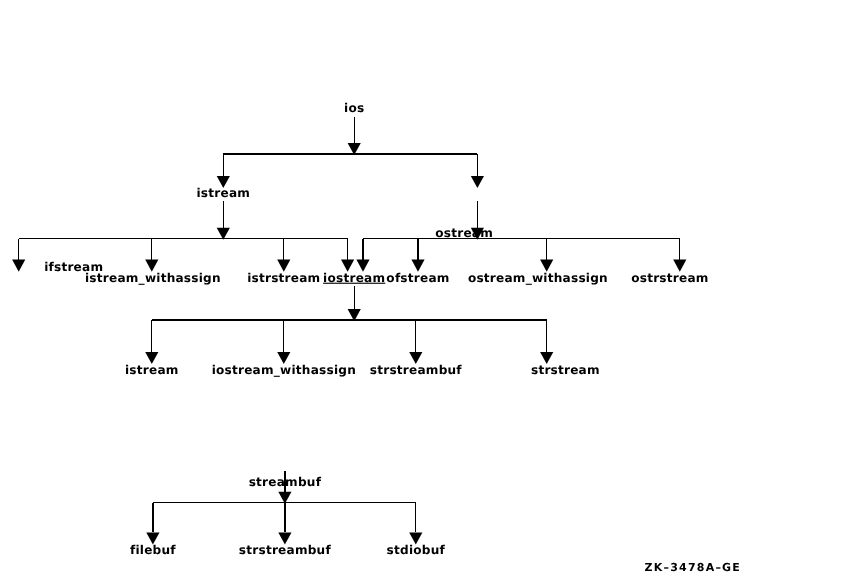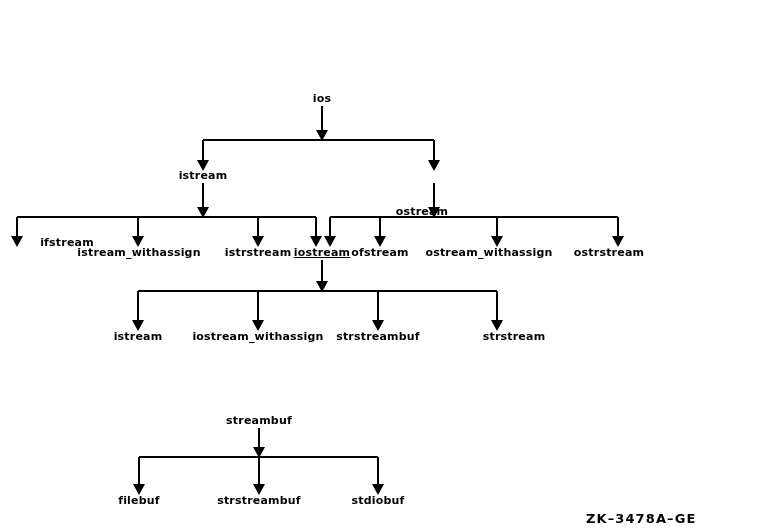--- a/index.html
+++ b/index.html
@@ -24,21 +24,21 @@
     font-weight: bold;
     color: #000000;
     white-space: nowrap;
     transform: translateX(-50%);
     letter-spacing: 0.2px;
     line-height: 12px;
   }
   .caption {
     position: absolute;
     font-family: "DejaVu Sans", sans-serif;
-    font-size: 13px;
+    font-size: 10px;
     font-weight: bold;
     color: #000000;
     white-space: nowrap;
     letter-spacing: 1.1px;
   }
   svg.edges {
     position: absolute;
     left: 0;
     top: 0;
     width: 769px;
@@ -130,21 +130,21 @@
 
   <div class="node-label" style="left:380px; top:247px;">ofstream</div>
   <div class="node-label" style="left:489px; top:247px;">ostream_withassign</div>
   <div class="node-label" style="left:609px; top:247px;">ostrstream</div>
 
   <div class="node-label" style="left:138px; top:331px;">istream</div>
   <div class="node-label" style="left:258px; top:331px;">iostream_withassign</div>
   <div class="node-label" style="left:378px; top:331px;">strstreambuf</div>
   <div class="node-label" style="left:497px; top:331px;padding-left:34px;">strstream</div>
 
-  <div class="node-label" style="left:259px; top:415px;">streambuf</div>
+  <div class="node-label" style="left:259px; top:433px;">streambuf</div>
 
   <div class="node-label" style="left:139px; top:495px;">filebuf</div>
   <div class="node-label" style="left:259px; top:495px;">strstreambuf</div>
   <div class="node-label" style="left:378px; top:495px;">stdiobuf</div>
 
   <div class="caption" style="left:586px; top:511px;">ZK–3478A–GE</div>
 
 </div>
 
 </body></html>

